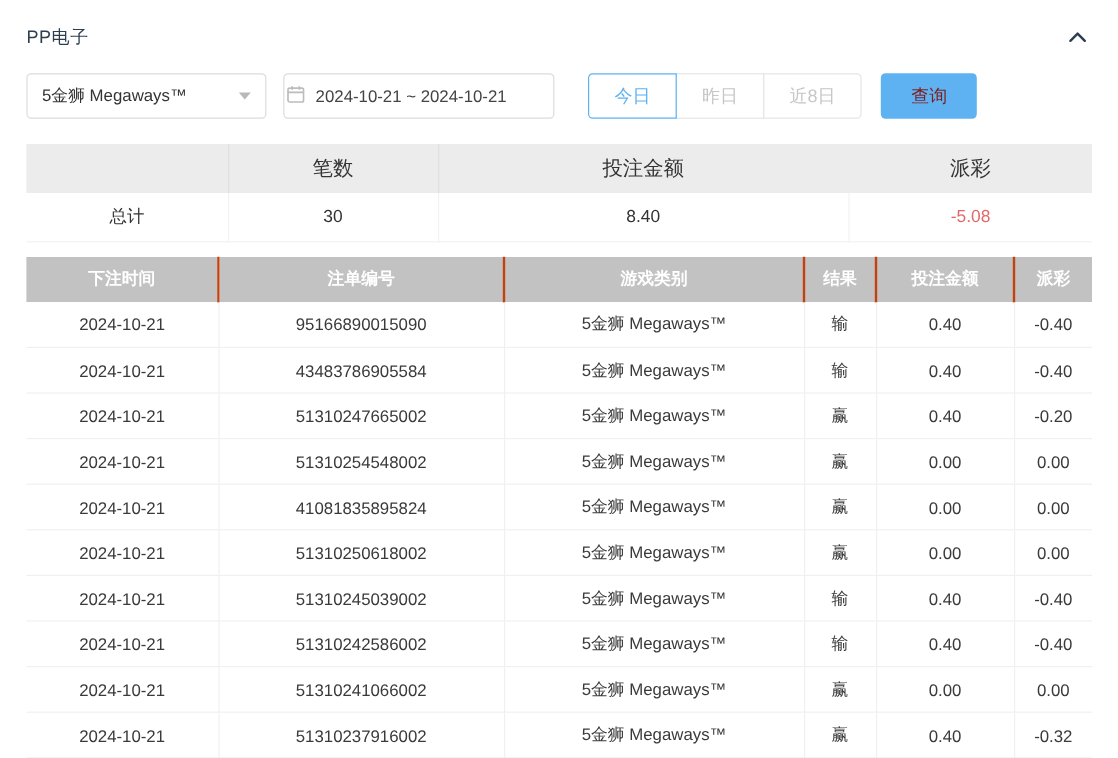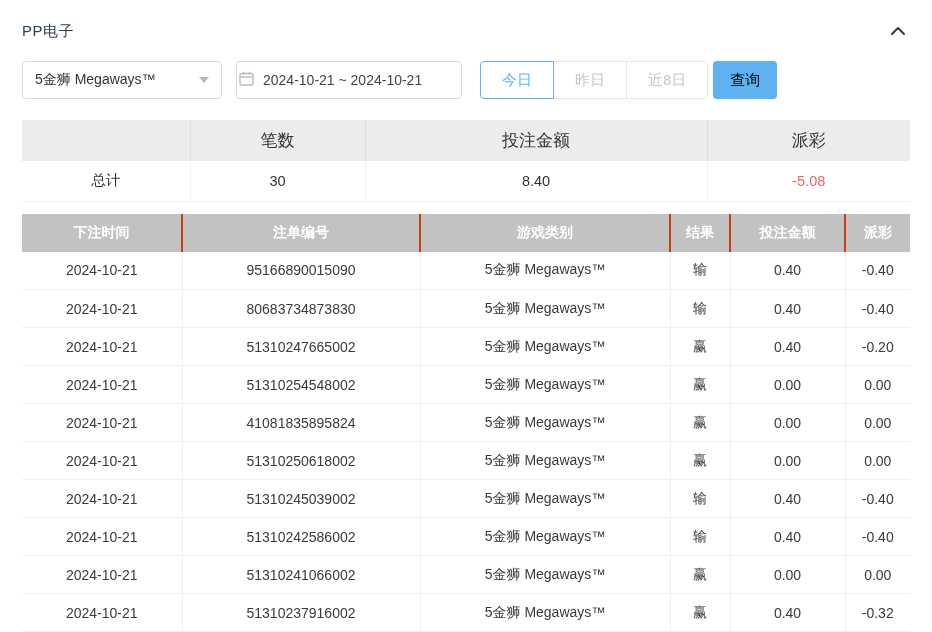--- a/index.html
+++ b/index.html
@@ -30,26 +30,26 @@
     width: 226px; height: 38px; border: 1px solid #dcdcdc; border-radius: 4px;
     display: flex; align-items: center; gap: 9px; padding: 0 2px;
     margin-left: 14px; color: #444; cursor: pointer; background: #fff;
   }
   .btn-group { display: flex; margin-left: 12px; }
   .quick-btn {
     height: 38px; padding: 0 21px; background: #fff;
     border: 1px solid #e5e5e5; color: #c6c6c6; font-size: 15px;
     margin-left: -1px; cursor: pointer; font-family: inherit;
   }
-  .quick-btn:first-child { margin-left: 6px; border-radius: 4px 0 0 4px; }
+  .quick-btn:first-child { margin-left: 16px; border-radius: 4px 0 0 4px; }
   .quick-btn:last-child { border-radius: 0 4px 4px 0; }
   .quick-btn.active { border-color: var(--accent); color: var(--accent); position: relative; z-index: 2; }
   .search-btn {
-    height: 38px; width: 64px; margin-left: 5px;
-    background: var(--accent); color: #000000; border: none; border-radius: 4px;
+    height: 38px; width: 80px; margin-left: 16px;
+    background: var(--accent); color: #7f1d1d; border: none; border-radius: 4px;
     font-size: 15px; cursor: pointer; font-family: inherit;
   }
 
   
   table { border-collapse: collapse; width: 888px; table-layout: fixed; }
   th, td { text-align: center; overflow: hidden; white-space: nowrap; }
 
   .summary-table { margin-top: 21px; }
   .summary-table th {
     background: #ececec; font-weight: normal; height: 41px;
@@ -167,21 +167,21 @@
         <tr>
           <td>2024-10-21</td>
           <td>95166890015090</td>
           <td>5金狮 Megaways™</td>
           <td>输</td>
           <td>0.40</td>
           <td class="neg">-0.40</td>
         </tr>
         <tr>
           <td>2024-10-21</td>
-          <td>80683734873830</td>
+          <td>43483786905584</td>
           <td>5金狮 Megaways™</td>
           <td>输</td>
           <td>0.40</td>
           <td class="neg">-0.40</td>
         </tr>
         <tr>
           <td>2024-10-21</td>
           <td>51310247665002</td>
           <td>5金狮 Megaways™</td>
           <td>赢</td>

